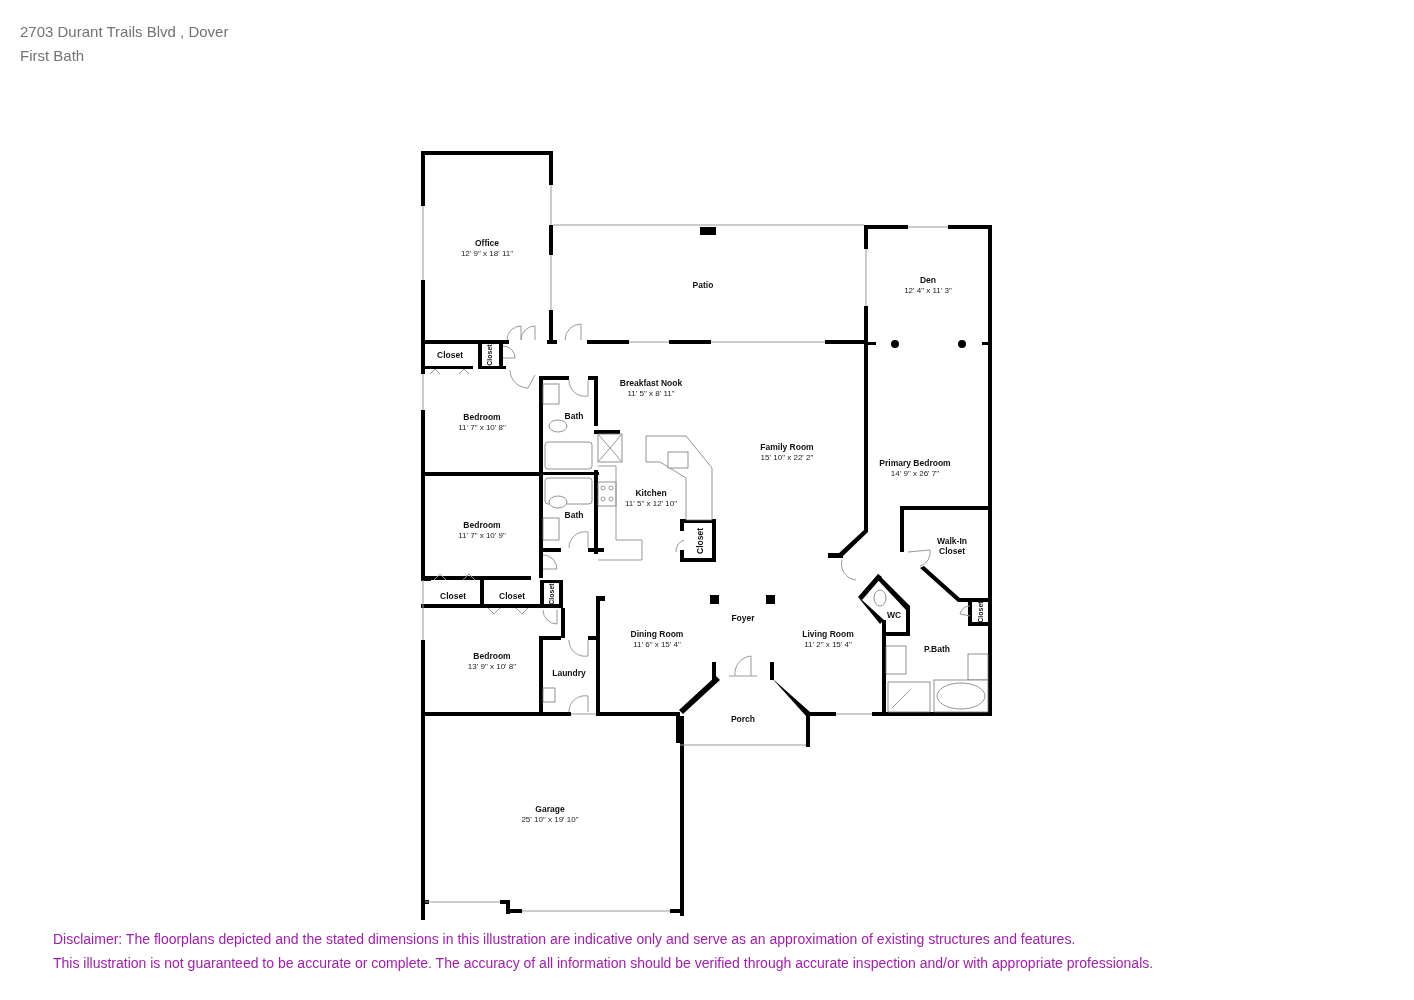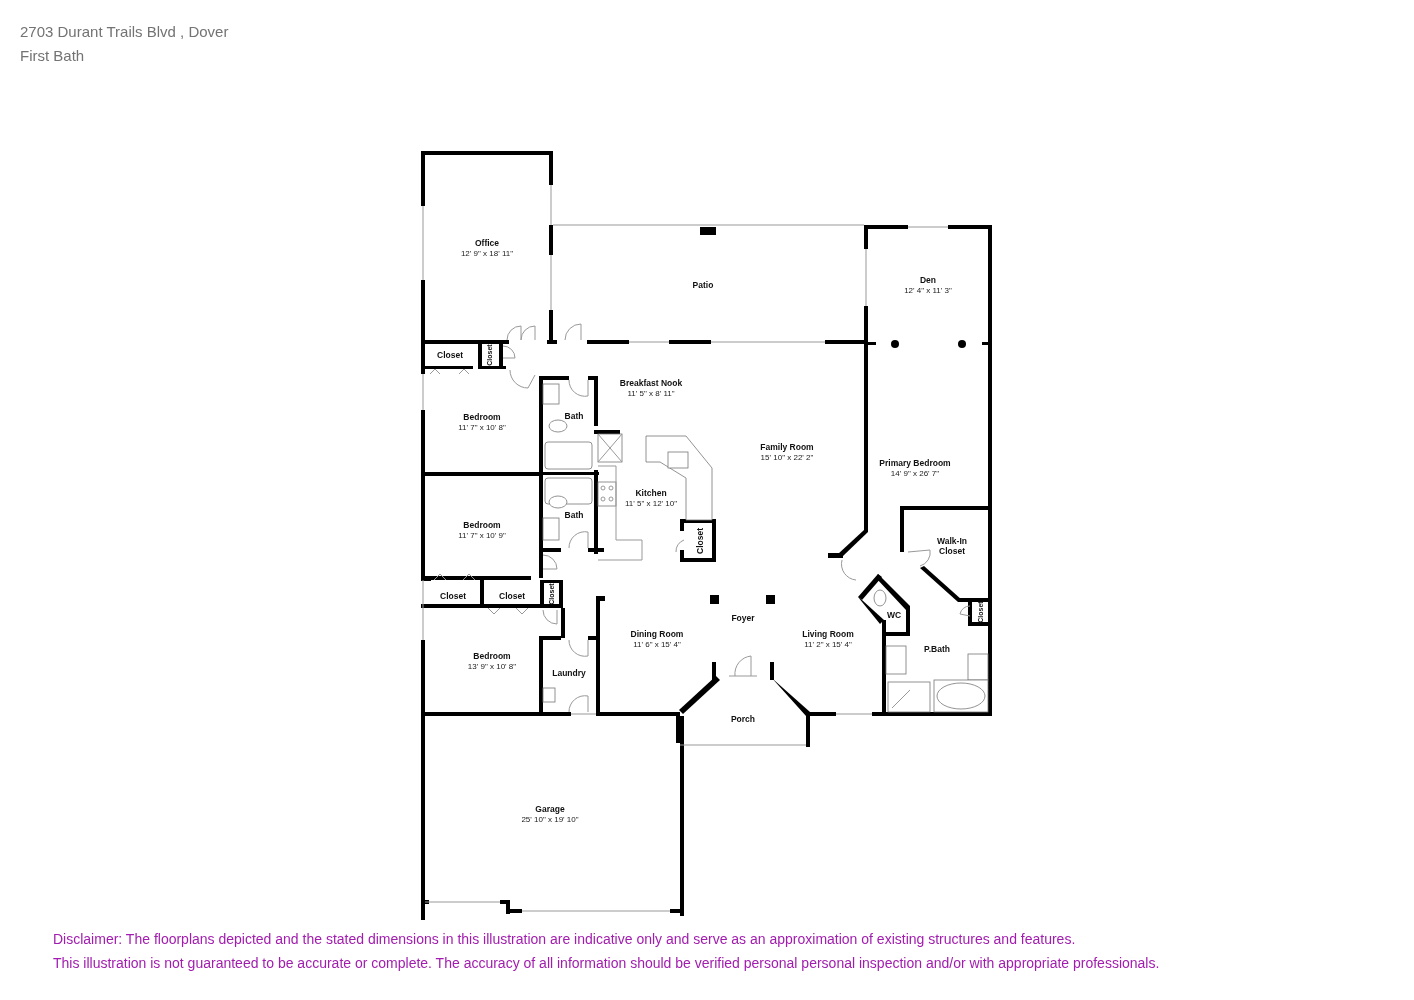--- a/index.html
+++ b/index.html
@@ -321,13 +321,13 @@
       <text class="rn" x="743" y="722">Porch</text>
     </g>
     <g>
       <text class="rn" x="550" y="812">Garage</text>
       <text class="rd" x="550" y="822">25' 10" x 19' 10"</text>
     </g>
   </g>
 </svg>
 
 <div class="disc d1">Disclaimer: The floorplans depicted and the stated dimensions in this illustration are indicative only and serve as an approximation of existing structures and features.</div>
-<div class="disc d2">This illustration is not guaranteed to be accurate or complete. The accuracy of all information should be verified personal personal inspection and/or with appropriate professionals.</div>
+<div class="disc d2">This illustration is not guaranteed to be accurate or complete. The accuracy of all information should be verified through accurate inspection and/or with appropriate professionals.</div>
 
 </body></html>

